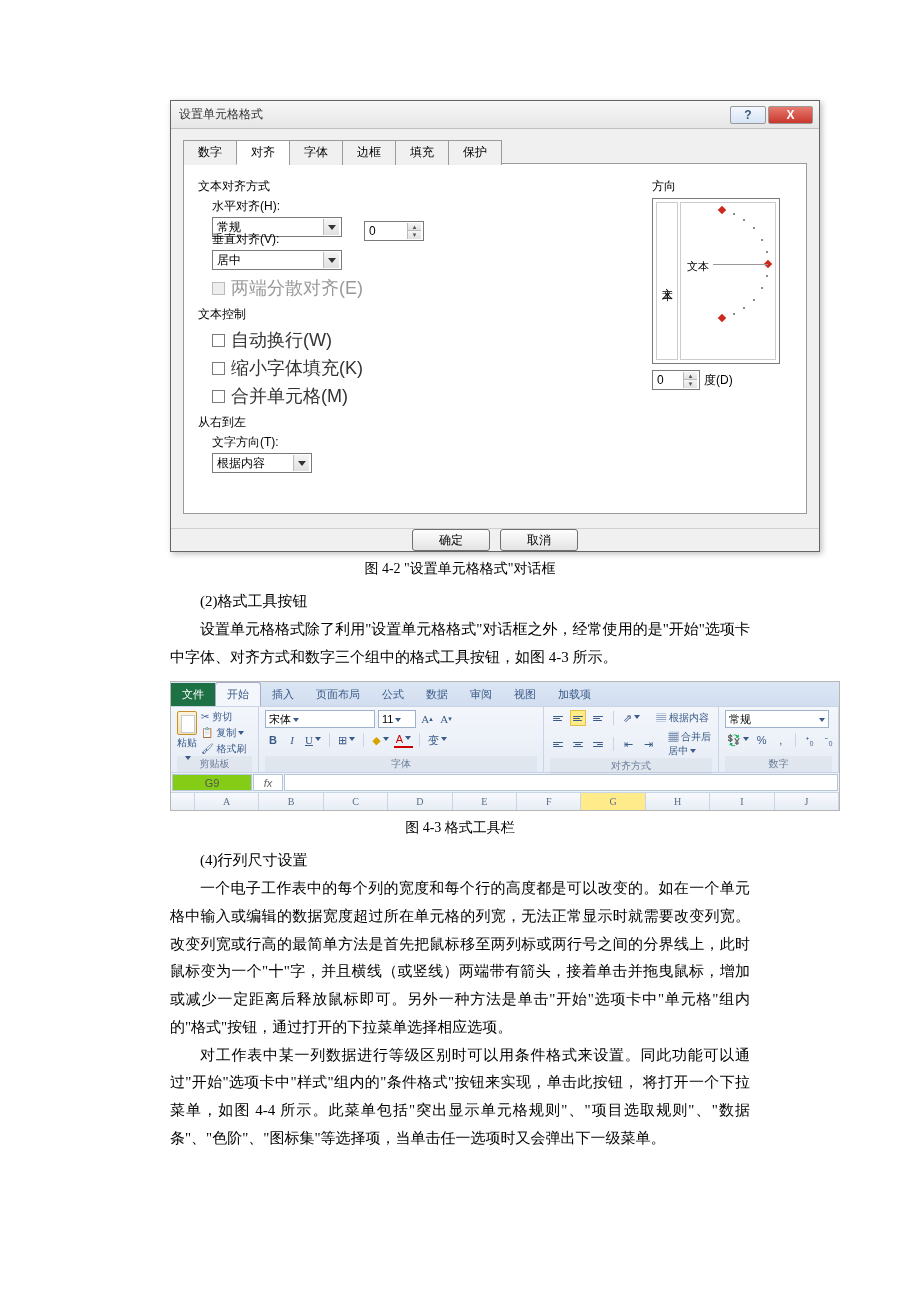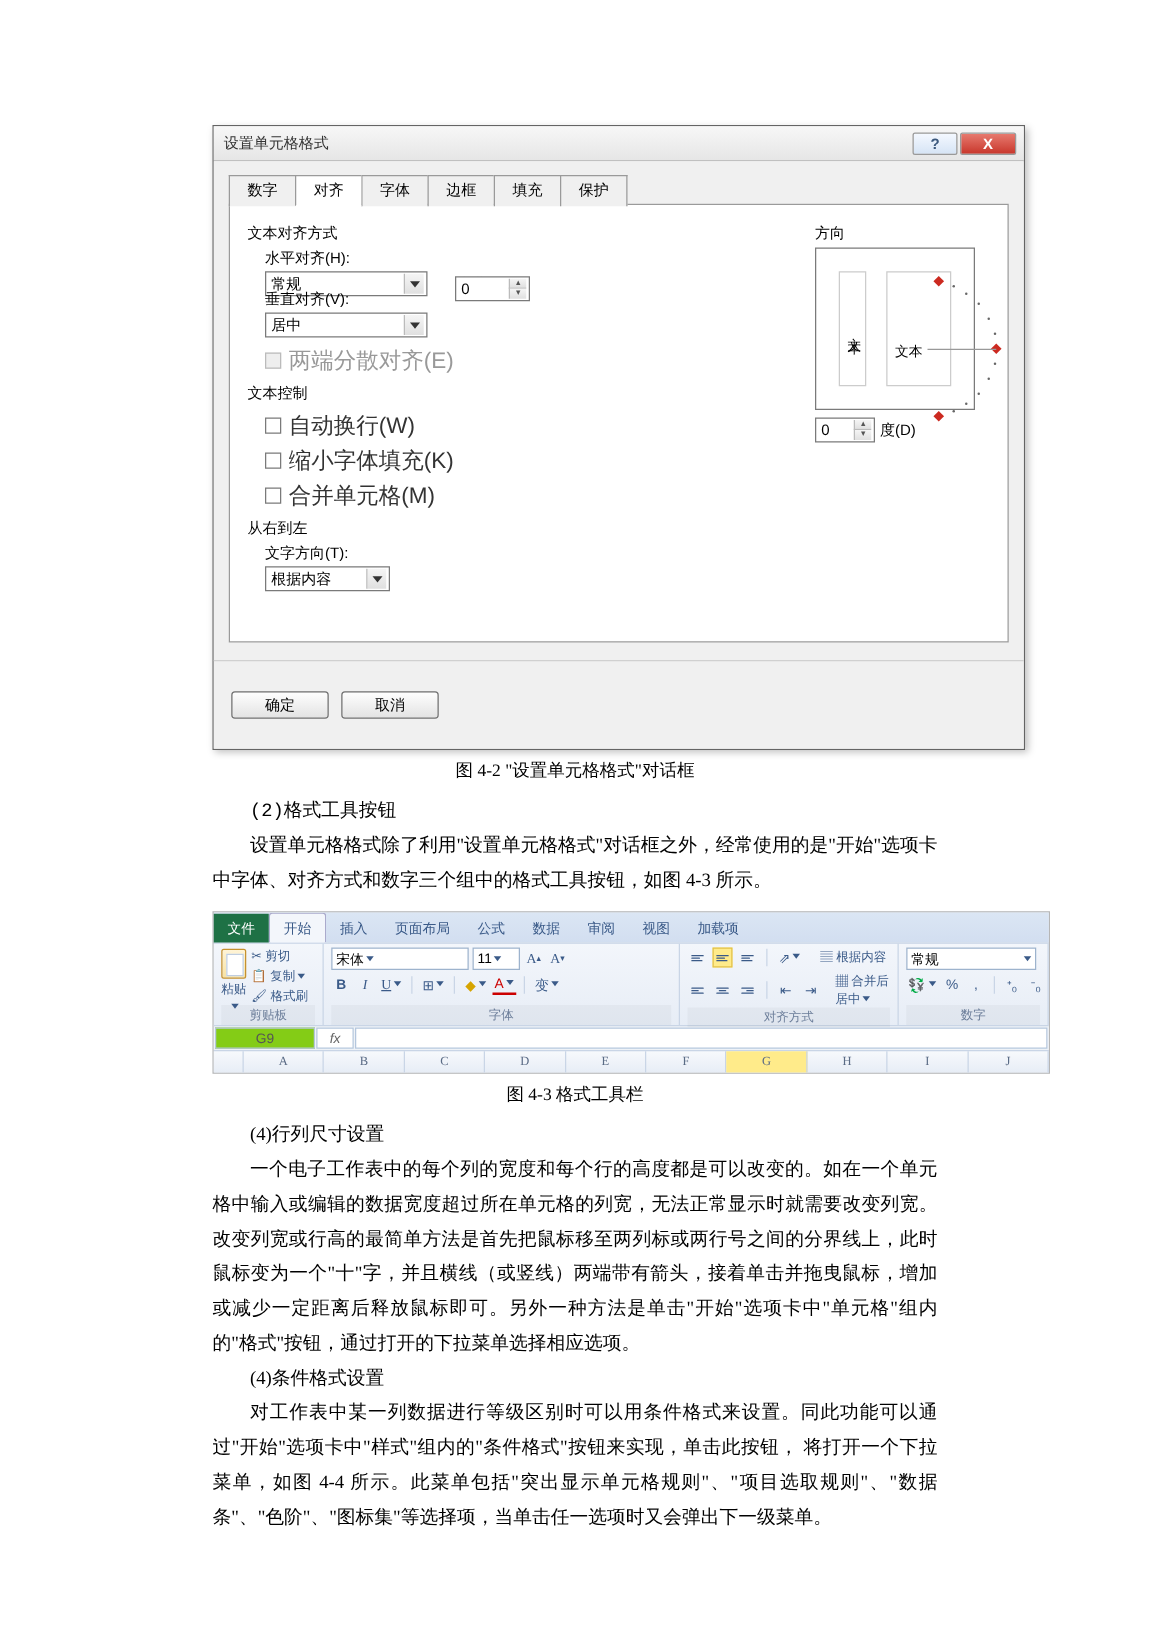--- a/index.html
+++ b/index.html
@@ -132,38 +132,38 @@
   .spbtn:last-child{border-bottom:none;}
   .chk {
     display:inline-flex;align-items:center;gap:6px;margin:2px 0;font-size:18px;color:#333;
   }
   .chk.disabled { color:#999; }
   .chkbox {
     width:13px;height:13px;border:1px solid #7a7a7a;background:#fff;
   }
   .chk.disabled .chkbox { background:#eee; border-color:#bbb;}
   .orient-box {
-    border:1px solid #7a7a7a;background:#fff;height:130px;width:128px;
-    display:flex;gap:16px;padding:18px;
+    border:1px solid #7a7a7a;background:#fff;height:166px;width:128px;
+    display:flex;gap:2px;padding:3px;
   }
   .orient-vert {
     width:22px;border:1px solid #ccc;display:flex;flex-direction:column;align-items:center;justify-content:center;font-size:11px;padding:2px;
   }
   .orient-main { flex:1;position:relative;border:1px solid #ccc; }
   .orient-text {
     position:absolute;left:6px;top:56px;font-size:11px;
   }
   .red-diamond {
     width:6px;height:6px;background:#cc2a20;transform:rotate(45deg);position:absolute;
   }
   .dot { width:2px;height:2px;background:#666;position:absolute;border-radius:50%; }
   .deg-row { display:flex;align-items:center;gap:4px;margin-top:6px;font-size:12px; }
   .dlg-buttons {
-    padding: 24px 14px;
-    display:flex;justify-content:flex-start;gap:10px;
+    padding: 0 14px;
+    display:flex;justify-content:center;gap:10px;
     background:#f0f0f0;border-top:1px solid #d0d0d0;
   }
   .btn {
     min-width:78px;height:22px;border:1px solid #707070;border-radius:3px;
     background:linear-gradient(#fefefe,#e3e3e3);font-size:12px;
     display:flex;align-items:center;justify-content:center;
   }
   .caption {
     text-align:center;font-size:14px;font-family:SimSun,serif;margin:8px 0 10px;
   }
@@ -356,21 +356,21 @@
     </div>
     <div class="dlg-buttons">
       <div class="btn">确定</div>
       <div class="btn">取消</div>
     </div>
   </div>
 
   <div class="caption">图 4-2 "设置单元格格式"对话框</div>
 
   <div class="bodytext">
-    <p class="noindent" style="text-indent:2em;font-family:Liberation Mono, monospace;">(2)格式工具按钮</p>
+    <p class="noindent" style="text-indent:2em;">(2)格式工具按钮</p>
     <p>设置单元格格式除了利用"设置单元格格式"对话框之外，经常使用的是"开始"选项卡中字体、对齐方式和数字三个组中的格式工具按钮，如图 4-3 所示。</p>
   </div>
 
   <div class="ribbon-wrap">
     <div class="ribbon-tabs">
       <div class="rtab file">文件</div>
       <div class="rtab active">开始</div>
       <div class="rtab">插入</div>
       <div class="rtab">页面布局</div>
       <div class="rtab">公式</div>
@@ -526,17 +526,16 @@
       <div class="colh">I</div>
       <div class="colh">J</div>
     </div>
   </div>
 
   <div class="caption">图 4-3 格式工具栏</div>
 
   <div class="bodytext">
     <p class="noindent" style="text-indent:2em;">(4)行列尺寸设置</p>
     <p>一个电子工作表中的每个列的宽度和每个行的高度都是可以改变的。如在一个单元格中输入或编辑的数据宽度超过所在单元格的列宽，无法正常显示时就需要改变列宽。改变列宽或行高的最简单方法是首先把鼠标移至两列标或两行号之间的分界线上，此时鼠标变为一个"十"字，并且横线（或竖线）两端带有箭头，接着单击并拖曳鼠标，增加或减少一定距离后释放鼠标即可。另外一种方法是单击"开始"选项卡中"单元格"组内的"格式"按钮，通过打开的下拉菜单选择相应选项。</p>
-    <p class="noindent" style="text-indent:2em;">(4)条件格式设置</p>
     <p>对工作表中某一列数据进行等级区别时可以用条件格式来设置。同此功能可以通过"开始"选项卡中"样式"组内的"条件格式"按钮来实现，单击此按钮， 将打开一个下拉菜单，如图 4-4 所示。此菜单包括"突出显示单元格规则"、"项目选取规则"、"数据条"、"色阶"、"图标集"等选择项，当单击任一选项时又会弹出下一级菜单。</p>
   </div>
 
 </div>
 
 </body></html>

